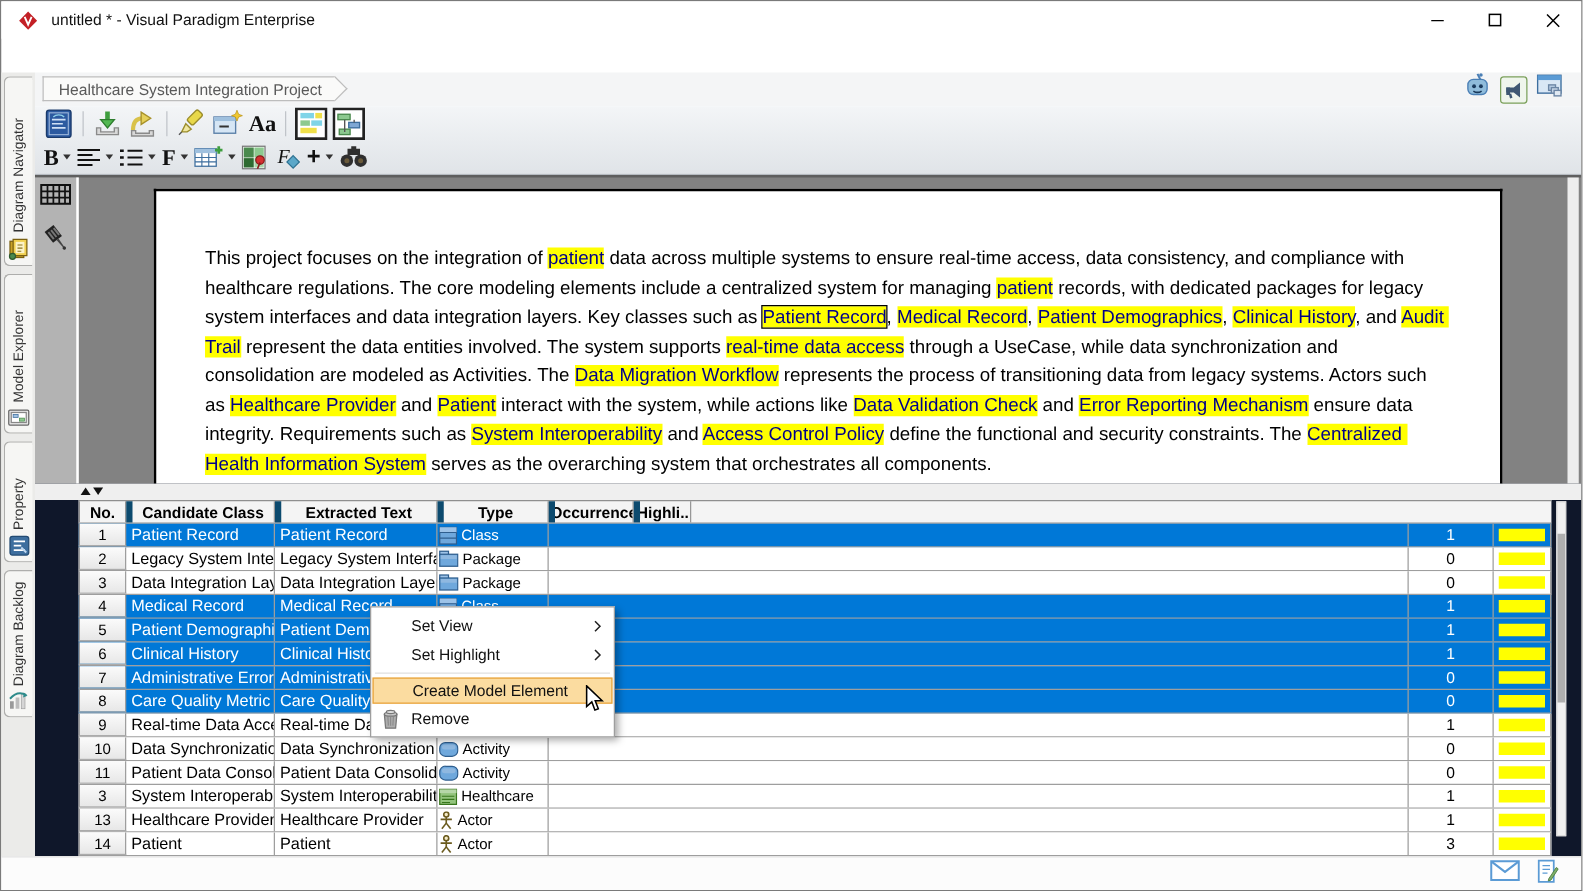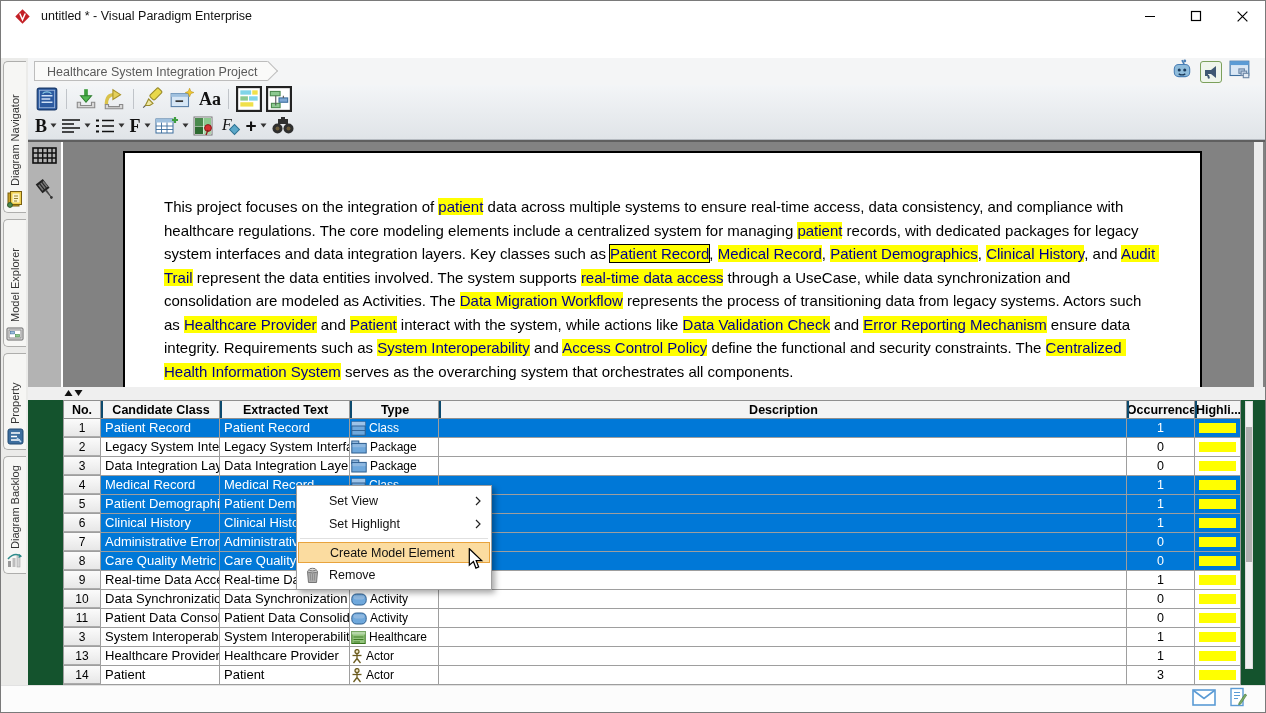--- a/index.html
+++ b/index.html
@@ -43,26 +43,26 @@
   .canvas{position:absolute;top:139px;left:27px;right:0;height:247px;background:#828282;border-top:2px solid #5F5F5F;box-sizing:border-box;}
   .gutter{position:absolute;left:0;top:0;bottom:0;width:35px;background:#B3B3B3;border-right:2px solid #FFF;display:flex;flex-direction:column;align-items:center;padding-top:5px;gap:9px;box-sizing:border-box;}
   .canvas-right{position:absolute;right:2px;top:0;bottom:0;width:9px;background:#EDEDED;}
   .page{position:absolute;left:95px;top:9px;right:63px;bottom:0;background:#FFF;border:2px solid #000;border-bottom:none;box-sizing:border-box;}
   .page-text{padding:42px 40px 0 39px;font-size:15px;line-height:23.5px;color:#000;}
   .seg{white-space:pre-wrap;}
   .hl{background:var(--hl,#FFFF00);color:var(--hlt,#00008B);}
   .hlboxed{outline:1.6px solid #000;}
 
   
-  .table-panel{position:absolute;top:386px;left:27px;right:0;bottom:27px;background:#14532d;}
+  .table-panel{position:absolute;top:386px;left:27px;right:0;bottom:27px;background:#0f172a;}
   .divider-bar{position:absolute;top:0;left:0;right:0;height:13px;background:#EFEFEF;}
   .sorticons{position:absolute;left:36px;top:2px;display:flex;gap:1px;}
   .vtable{position:absolute;left:35px;top:13px;width:1178px;background:#FFF;font-size:13px;}
   .thead{display:flex;height:19px;box-sizing:border-box;border-top:1px solid #8F8F8F;border-bottom:1px solid #8F8F8F;background:#F4F4F4;}
-  .th{box-sizing:border-box;border-right:1px solid #979797;border-left:2px solid #0c4a6e;font-weight:bold;font-size:12.5px;display:flex;align-items:center;justify-content:center;color:#000;overflow:hidden;white-space:nowrap;}
+  .th{box-sizing:border-box;border-right:1px solid #979797;border-left:5px solid #0c4a6e;font-weight:bold;font-size:12.5px;display:flex;align-items:center;justify-content:center;color:#000;overflow:hidden;white-space:nowrap;}
   .th:first-child{border-left:1px solid #8F8F8F;}
   .trow{display:flex;height:19px;box-sizing:border-box;border-bottom:1px solid #9E9E9E;background:#FFF;color:#000;}
   .trow.selected{background:var(--sel,#0078D7);color:#FFF;}
   .cell{box-sizing:border-box;border-right:1px solid #9E9E9E;overflow:hidden;white-space:nowrap;line-height:18px;padding-left:4px;}
   .no-cell{background:linear-gradient(#FBFBFB,#E7E7E7);color:#000;text-align:center;padding-left:0;font-size:12px;border-left:1px solid #9E9E9E;border-bottom:1px solid #ABABAB;}
   .type-cell{display:flex;align-items:center;gap:3px;padding-left:1px;font-size:12px;text-align:right;}
   .occ-cell{text-align:center;padding-left:0;font-size:12.5px;}
   .hl-cell{display:flex;align-items:center;justify-content:center;padding-left:0;}
   .hl-swatch{width:37px;height:10px;background:var(--hl,#FFFF00);}
   .vscroll{position:absolute;left:1217px;top:14px;width:8px;height:268px;background:#F1F1F1;border:1px solid #DCDCDC;box-sizing:border-box;}
@@ -426,21 +426,20 @@
             </svg>
           </span>
         </span>
     </div>
     <div class="vtable">
       <div class="thead">
           <div class="th" style="width:38px">No.</div>
           <div class="th" style="width:119px">Candidate Class</div>
           <div class="th" style="width:130px">Extracted Text</div>
           <div class="th" style="width:89px">Type</div>
-          <div class="th" style="width:688px">Description</div>
           <div class="th" style="width:68px">Occurrence</div>
           <div class="th" style="width:46px">Highli...</div>
         </div>
       <div class="tbody">
           <div class="trow selected">
             <div class="cell no-cell" style="width:38px">1</div>
             <div class="cell" style="width:119px">Patient Record</div>
             <div class="cell" style="width:130px">Patient Record</div>
             <div class="cell type-cell" style="width:89px">
               <span class="ic ">

